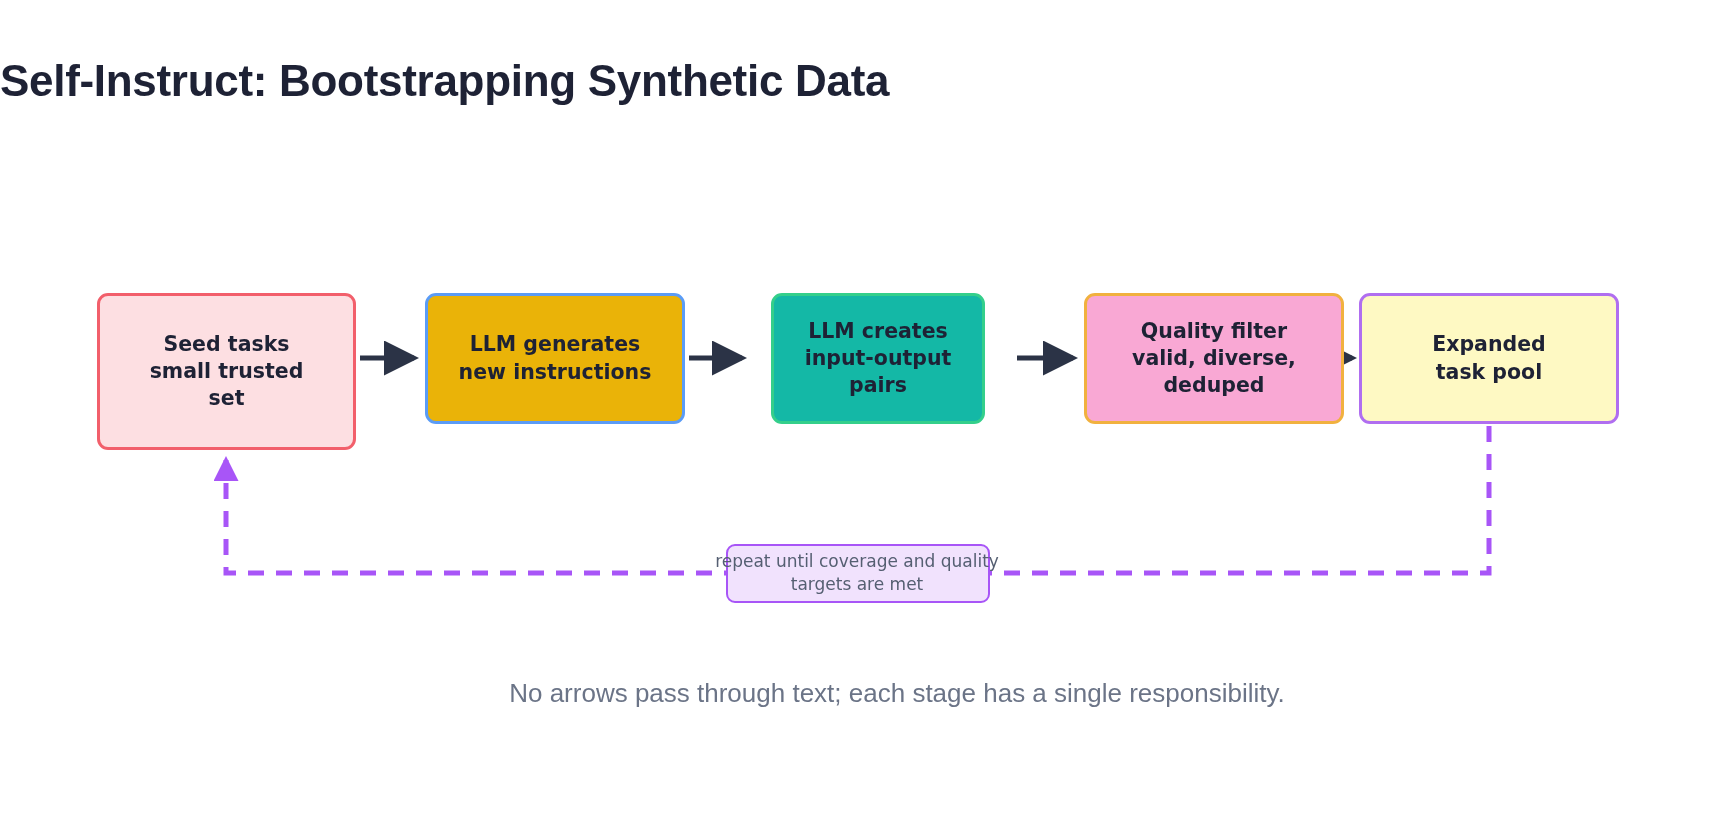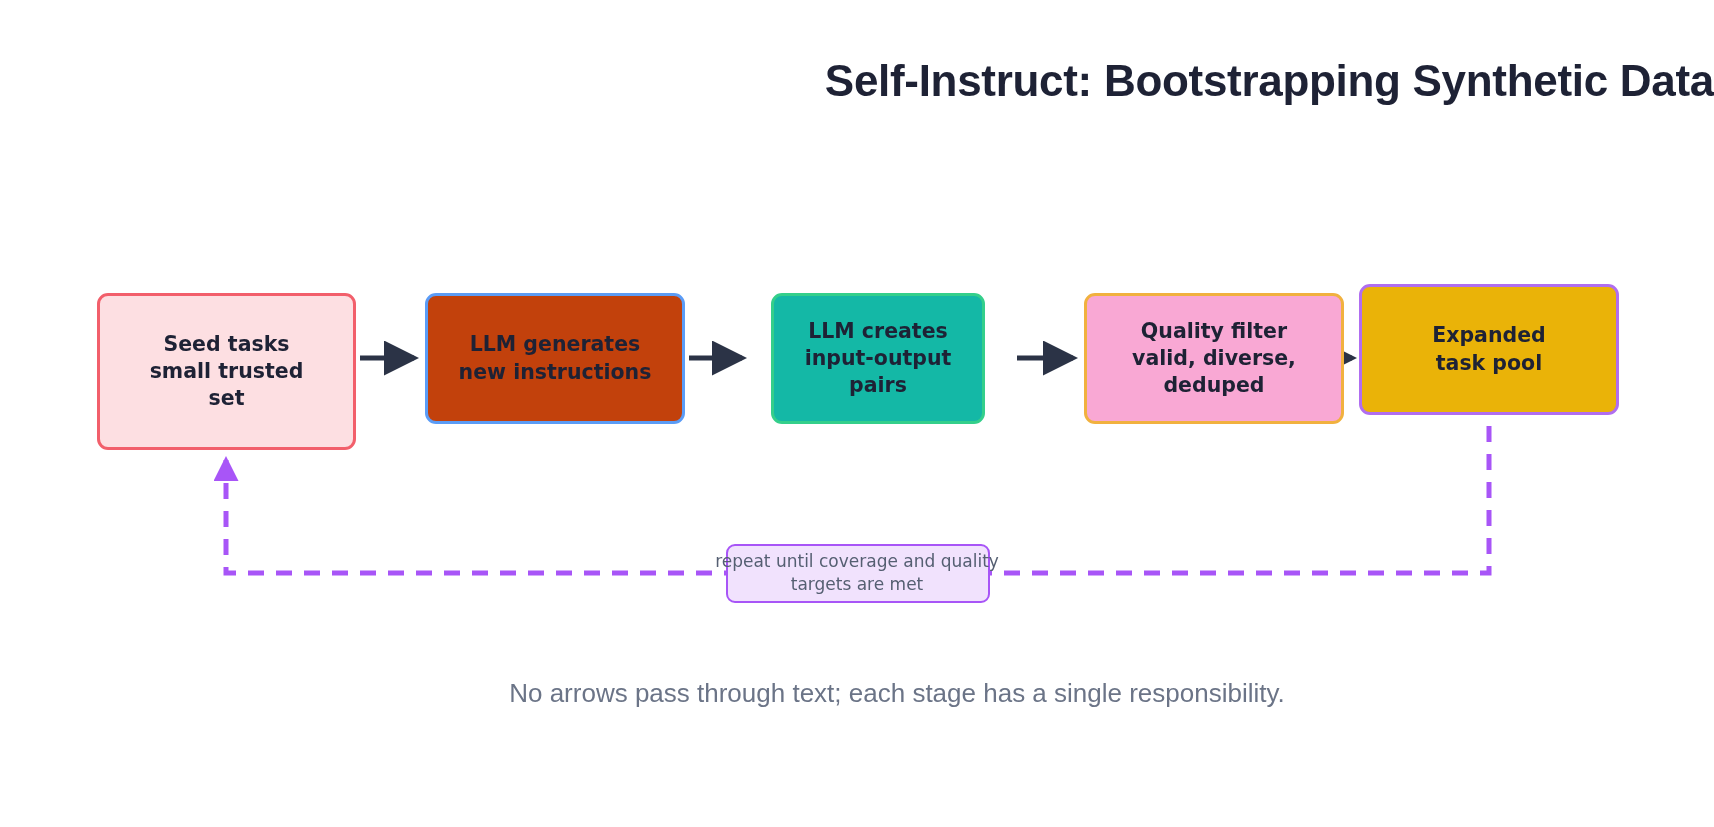--- a/index.html
+++ b/index.html
@@ -19,21 +19,21 @@
     position: absolute;
     inset: 0;
   }
 
   
   .diagram-title {
     position: absolute;
     left: 0;
     top: 56px;
     width: 1714px;
-    text-align: right;
+    text-align: left;
     font-family: "Liberation Sans Narrow", "Liberation Sans", sans-serif;
     font-weight: bold;
     font-size: 44px;
     letter-spacing: -0.3px;
     color: #1e2235;
     white-space: nowrap;
   }
 
   
   #edge-layer {
@@ -124,29 +124,29 @@
     </g>
 
     <g>
       <path d="M1489,426 L1489,573 L226,573 L226,460" fill="none" stroke="#a855f7" stroke-width="5" stroke-dasharray="16,12" marker-end="url(#arrowhead-dashed)"></path>
     </g>
   </svg>
 
   <div class="stage-box" style="left: 97px; top: 293px; width: 259px; height: 157px; background: rgb(253, 223, 226); border-color: rgb(242, 95, 107); color: rgb(30, 34, 53);">Seed tasks
 small trusted
 set</div>
-  <div class="stage-box" style="left: 425px; top: 293px; width: 260px; height: 131px; background: #c2410c; border-color: rgb(91, 156, 246); color: rgb(30, 34, 53);">LLM generates
+  <div class="stage-box" style="left: 425px; top: 293px; width: 260px; height: 131px; background: #eab308; border-color: rgb(91, 156, 246); color: rgb(30, 34, 53);">LLM generates
 new instructions</div>
   <div class="stage-box" style="left: 753px; top: 293px; width: 214px; height: 131px; background: #14b8a6; border-color: rgb(52, 207, 139); color: rgb(30, 34, 53); margin-left: 18px;">LLM creates
 input-output
 pairs</div>
   <div class="stage-box" style="left: 1084px; top: 293px; width: 260px; height: 131px; background: #f9a8d4; border-color: rgb(241, 177, 63); color: rgb(30, 34, 53);">Quality filter
 valid, diverse,
 deduped</div>
-  <div class="stage-box" style="left: 1359px; top: 284px; width: 260px; height: 131px; background: #eab308; border-color: rgb(176, 110, 240); color: rgb(30, 34, 53);">Expanded
+  <div class="stage-box" style="left: 1359px; top: 293px; width: 260px; height: 131px; background: #fef9c3; border-color: rgb(176, 110, 240); color: rgb(30, 34, 53);">Expanded
 task pool</div>
 
   <div class="loop-label-chip" id="loop-chip" style="left: 726px; top: 544px; width: 264px; height: 59px; background: rgb(241, 226, 253); border-color: rgb(168, 85, 247);"></div>
   <div class="loop-label-text" id="loop-text" style="top: 550px; color: rgb(85, 95, 114);">repeat until coverage and quality
 targets are met</div>
 
   <div class="diagram-footer" style="color: rgb(107, 116, 135);">No arrows pass through text; each stage has a single responsibility.</div>
 
 </div>
 

